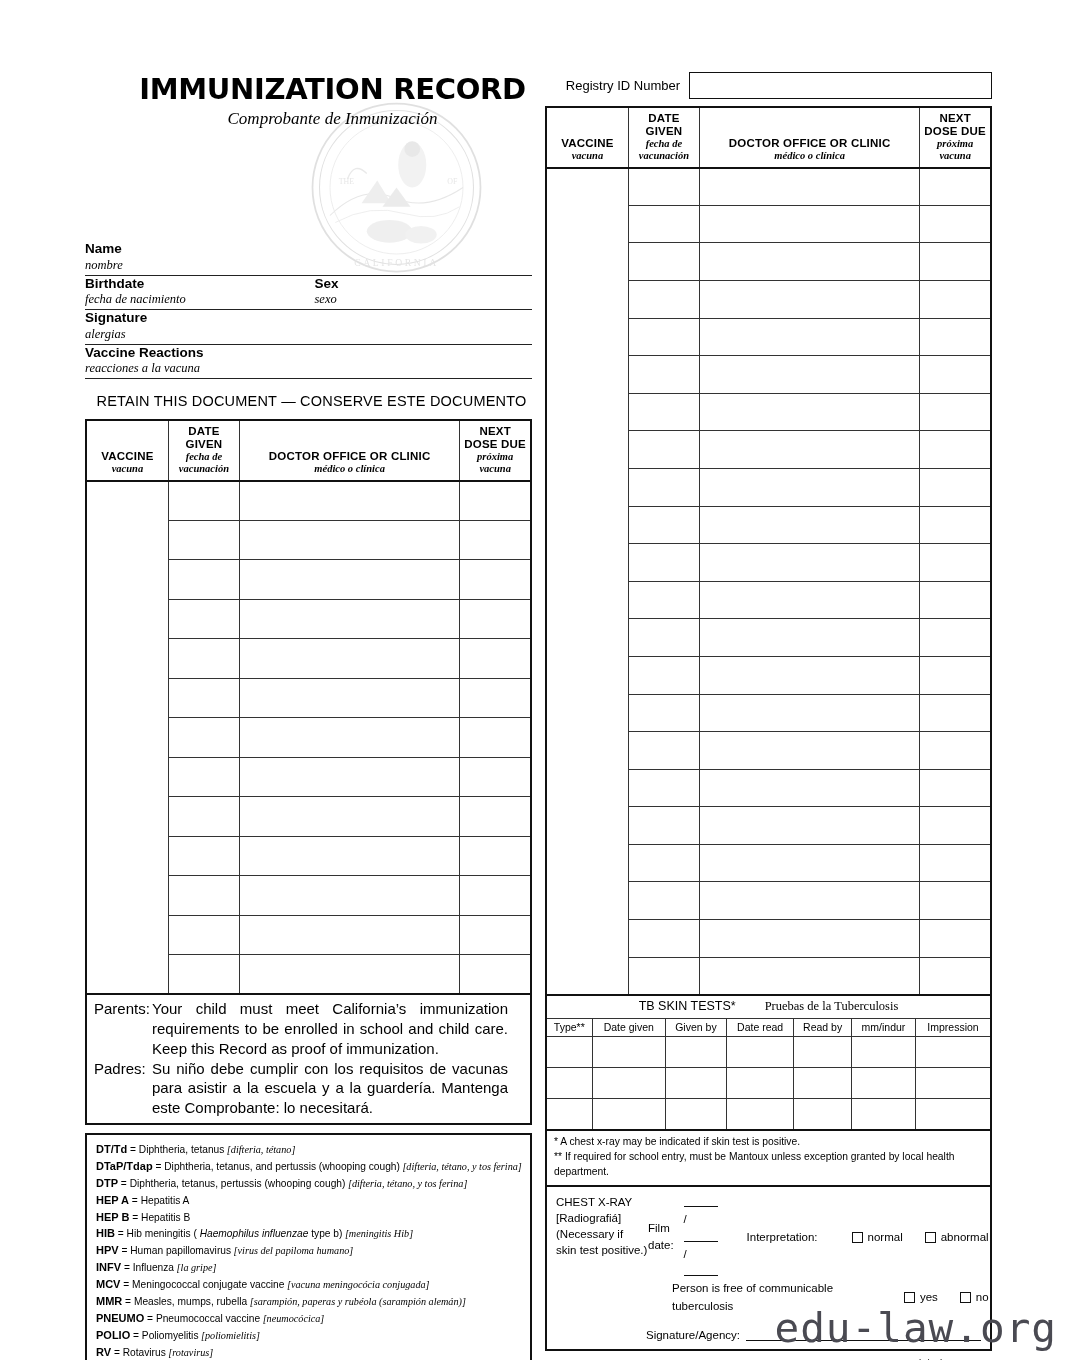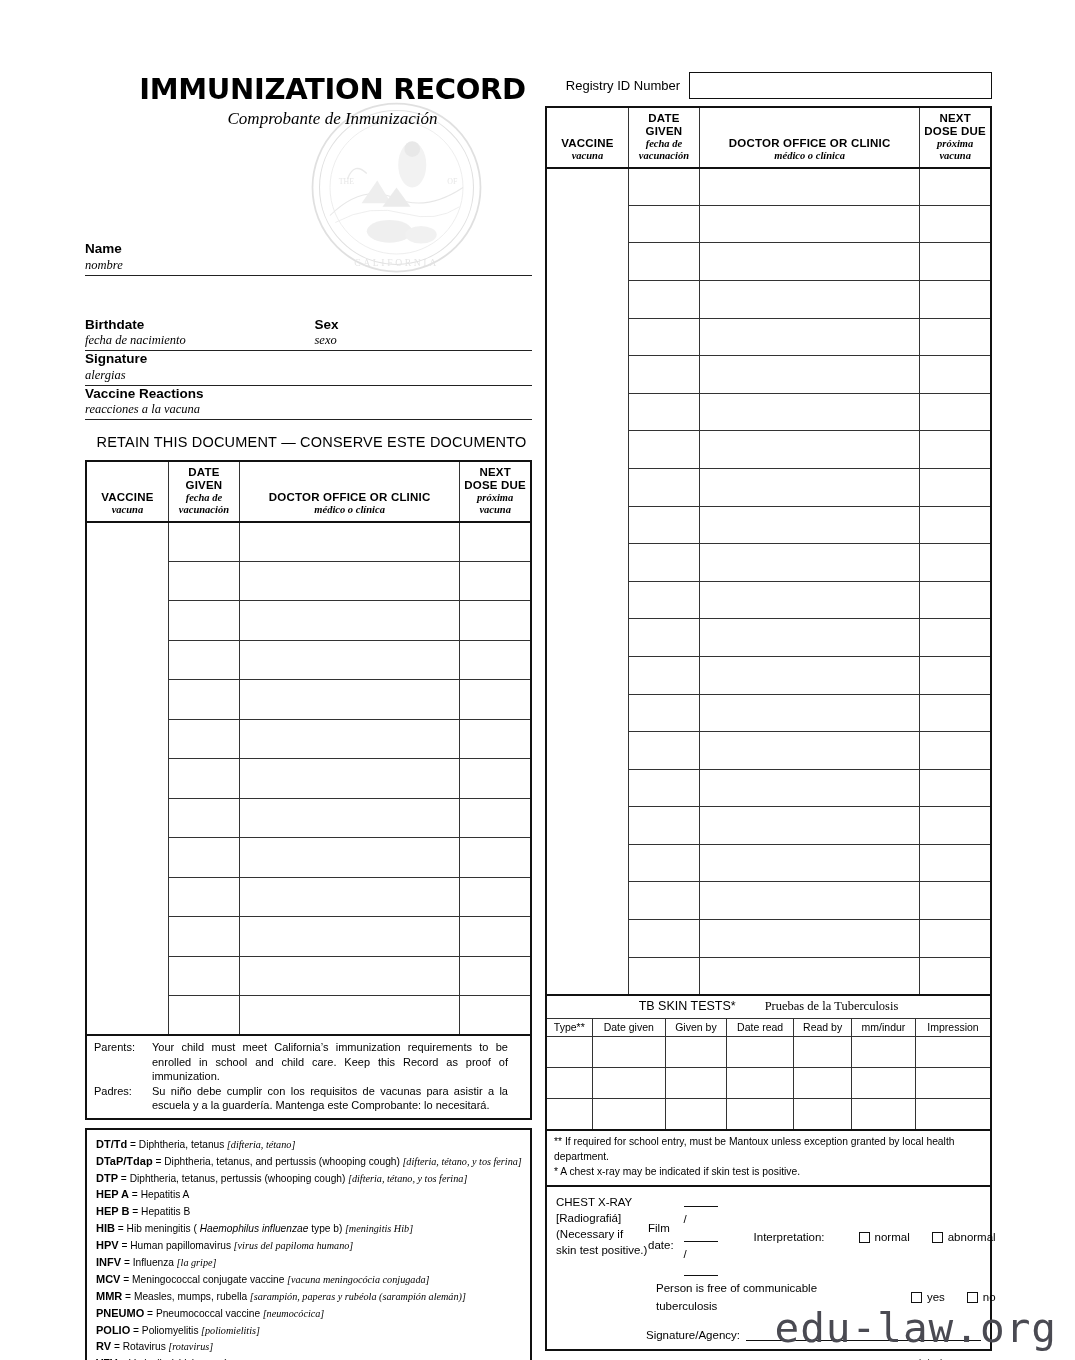--- a/index.html
+++ b/index.html
@@ -31,21 +31,21 @@
     font-family: "Liberation Serif", serif;
   }
 
   
   .fields { position: relative; z-index: 2; margin-top: 112px; }
   .field { border-bottom: 1.6px solid #222; padding-bottom: 1px; }
   .field-en { font-size: 13.5px; font-weight: bold; line-height: 1.25; }
   .field-es { font-size: 12.5px; font-style: italic; line-height: 1.25;
               font-family: "Liberation Serif", serif; }
   .field.two { display: flex; }
-  .field.two > div { flex: 0 0 50%; margin-top: 41px; }
+  .field.two > div { flex: 0 0 50%; }
   .field.two > div:last-child { padding-left: 6px; }
 
   .retain {
     text-align: center; font-size: 14.5px; letter-spacing: 0.2px;
     margin-top: 14px; margin-bottom: 10px; padding-left: 6px;
   }
 
   
   .vtable { width: 100%; border-collapse: collapse; border: 2.2px solid #111; }
   .vtable th, .vtable td { border: 1.1px solid #333; }
@@ -58,21 +58,21 @@
   .vtable .c-doc    { width: 49.5%; }
   .vtable .c-next   { width: 16.0%; }
   .h-en { font-size: 11.5px; font-weight: bold; line-height: 1.12; letter-spacing: .2px; }
   .h-es { font-size: 10.5px; font-style: italic; line-height: 1.14;
           font-family: "Liberation Serif", serif; }
   .vtable td { height: 39px; }
 
   
   .parents {
     border: 2.2px solid #111; border-top: none;
-    padding: 4px 22px 5px 7px; font-size: 11px; line-height: 1.32;
+    padding: 4px 22px 5px 7px; font-size: 15px; line-height: 1.32;
   }
   .parents-row { display: flex; }
   .parents-row .lbl { flex: 0 0 58px; }
   .parents-row .txt { flex: 1; text-align: justify; }
 
   
   .legend {
     border: 2.2px solid #111; margin-top: 8px;
     padding: 6px 8px 8px 9px;
   }
@@ -529,52 +529,52 @@
               <td></td>
               <td></td>
               <td></td>
               <td></td>
             </tr>
           </tbody>
       </table>
     </div>
 
     <div class="tb-notes">
+      <div>*  A chest x-ray may be indicated if skin test is positive.</div>
       <div>** If required for school entry, must be Mantoux unless exception granted by local health department.</div>
-      <div>*  A chest x-ray may be indicated if skin test is positive.</div>
     </div>
 
     <div class="xray">
       <div class="xray-grid">
         <div class="xray-lbl">
           <div>CHEST X-RAY</div>
           <div>[Radiografiá]</div>
           <div>(Necessary if</div>
           <div>skin test positive.)</div>
         </div>
         <div class="xray-body">
 
           <div class="xray-line">
             <span class="seg">Film date:</span>
             <span class="seg">
               <span class="blank-u"></span>/<span class="blank-u"></span>/<span class="blank-u"></span>
             </span>
-            <span class="seg" style="margin-left:26px">Interpretation:</span>
+            <span class="seg" style="margin-left:19px">Interpretation:</span>
             <span class="seg chk-g" style="margin-left:24px">
               <span class="cbox"></span>
               <span>normal</span>
             </span>
             <span class="seg chk-g" style="margin-left:12px">
               <span class="cbox"></span>
               <span>abnormal</span>
             </span>
           </div>
 
           <div class="xray-line">
-            <span class="seg" style="margin-left:8px">Person is free of communicable tuberculosis</span>
+            <span class="seg" style="margin-left:24px">Person is free of communicable tuberculosis</span>
             <span class="seg chk-g" style="margin-left:24px">
               <span class="cbox"></span>
               <span>yes</span>
             </span>
             <span class="seg chk-g" style="margin-left:12px">
               <span class="cbox"></span>
               <span>no</span>
             </span>
           </div>
 

